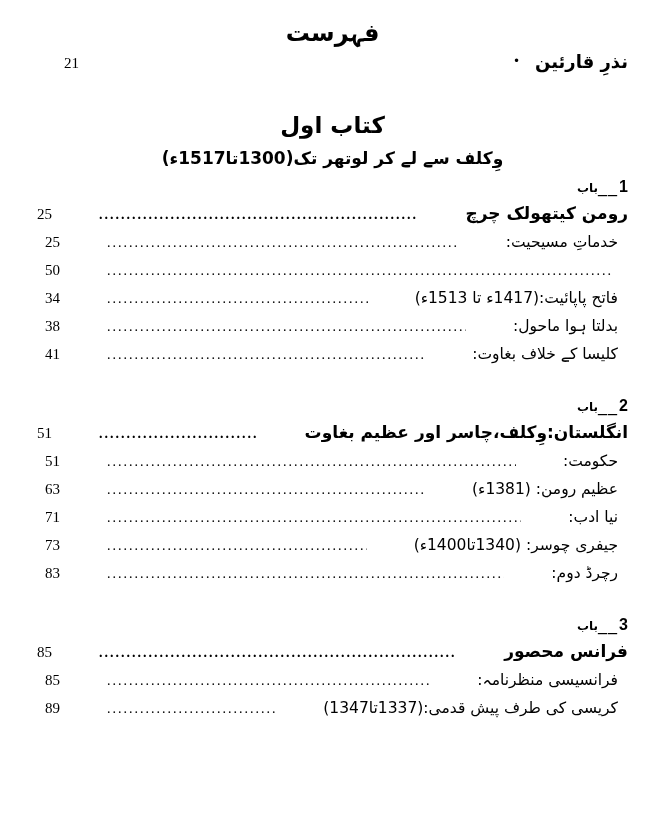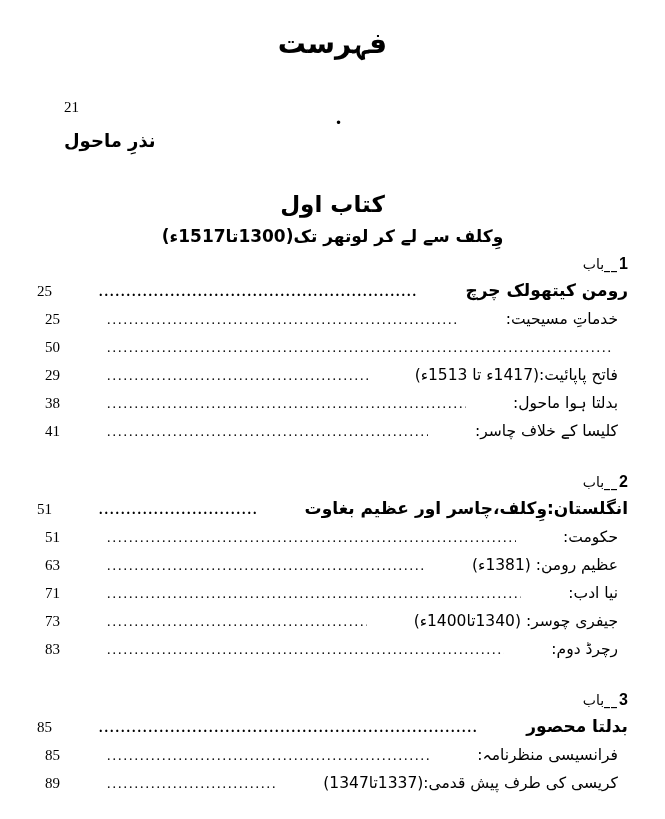--- a/index.html
+++ b/index.html
@@ -3,39 +3,39 @@
 <meta charset="utf-8">
 <style>
   html,body{margin:0;padding:0;background:#e8e8e8;}
   .page{
     width:665px;min-height:819px;box-sizing:border-box;margin:0 auto;
     background:#ffffff;color:#000;padding:16px 37px 28px 37px;
     font-family:"DejaVu Sans",sans-serif;
   }
   .urdu{font-family:"DejaVu Sans",sans-serif;direction:rtl;unicode-bidi:isolate;}
   .page-title{
-    text-align:center;font-size:28px;font-weight:700;margin:8px 0 0 0;line-height:1.45;
+    text-align:center;font-size:24px;font-weight:700;margin:0 0 0 0;line-height:1.45;
   }
   
-  .front-row{display:flex;align-items:baseline;margin-top:34px;padding-left:27px;flex-direction:column;}
+  .front-row{display:flex;align-items:baseline;padding-left:27px;}
   .num{font-family:"Liberation Serif",serif;font-size:15px;flex:none;}
   .spacer{flex:1;}
   .bullet{font-size:12px;margin-right:15px;flex:none;align-self:center;}
   .front-label{font-size:18px;font-weight:700;}
   
   .book-head{text-align:center;margin-top:39px;}
   .book-h1{font-size:23px;font-weight:700;line-height:1.3;}
   .book-h2{font-size:17px;font-weight:700;margin-top:7px;}
   
   #chapters{margin-top:4px;}
   .chapter{margin-top:25px;}
   .chapter:first-child{margin-top:6px;}
   .bab{display:flex;justify-content:flex-end;align-items:baseline;line-height:23px;}
-  .bab-label{font-size:14px;font-weight:400;}
-  .bab-sep{font-weight:700;font-size:12px;letter-spacing:1px;}
+  .bab-label{font-size:12px;font-weight:700;}
+  .bab-sep{font-weight:400;font-size:18px;letter-spacing:1px;}
   .bab-num{font-family:"Liberation Sans",sans-serif;font-size:16px;font-weight:700;margin-left:1px;}
   .row{display:flex;align-items:baseline;line-height:27px;gap:40px;}
   .leader{flex:1;overflow:hidden;white-space:nowrap;margin:0 7px;direction:ltr;}
   .leader::after{
     font-family:"Liberation Serif",serif;font-size:14px;letter-spacing:2px;
     content:"......................................................................................................................................................................................................";
   }
   .bold-row .entry-text{font-size:17px;font-weight:700;}
   .bold-row .leader::after{font-weight:700;}
   .entry-text{font-size:15.5px;flex:none;max-width:420px;}
@@ -45,21 +45,21 @@
 <body>
 
 <div class="page">
 
   <h1 class="page-title urdu">فہرست</h1>
 
   <div class="front-row">
     <span class="num">21</span>
     <span class="spacer"></span>
     <span class="bullet">•</span>
-    <span class="front-label urdu">نذرِ ماحول</span>
+    <span class="front-label urdu">نذرِ قارئین</span>
   </div>
 
   <div class="book-head">
     <div class="book-h1 urdu">کتاب اول</div>
     <div class="book-h2 urdu">وِکلف سے لے کر لوتھر تک(1300تا1517ء)</div>
   </div>
 
   <div id="chapters">
   <section class="chapter">
     <div class="bab">
@@ -78,35 +78,35 @@
     <span class="leader"></span>
     <span class="entry-text urdu">خدماتِ مسیحیت:</span>
   </div>
 
   <div class="row sub-row">
     <span class="num">50</span>
     <span class="leader"></span>
   </div>
 
   <div class="row sub-row">
-    <span class="num">29</span>
+    <span class="num">34</span>
     <span class="leader"></span>
     <span class="entry-text urdu">فاتح پاپائیت:(1417ء تا 1513ء)</span>
   </div>
 
   <div class="row sub-row">
     <span class="num">38</span>
     <span class="leader"></span>
     <span class="entry-text urdu">بدلتا ہوا ماحول:</span>
   </div>
 
   <div class="row sub-row">
     <span class="num">41</span>
     <span class="leader"></span>
-    <span class="entry-text urdu">کلیسا کے خلاف چاسر:</span>
+    <span class="entry-text urdu">کلیسا کے خلاف بغاوت:</span>
   </div>
 </div>
   </section>
 
   <section class="chapter">
     <div class="bab">
       <span class="bab-label urdu">باب</span>
           <span class="bab-sep">__</span>
           <span class="bab-num">2</span>
     </div>
@@ -151,21 +151,21 @@
 
   <section class="chapter">
     <div class="bab">
       <span class="bab-label urdu">باب</span>
           <span class="bab-sep">__</span>
           <span class="bab-num">3</span>
     </div>
     <div class="row bold-row">
       <span class="num">85</span>
       <span class="leader"></span>
-      <span class="entry-text urdu">بدلتا محصور</span>
+      <span class="entry-text urdu">فرانس محصور</span>
     </div>
     <div class="entries">
   <div class="row sub-row">
     <span class="num">85</span>
     <span class="leader"></span>
     <span class="entry-text urdu">فرانسیسی منظرنامہ:</span>
   </div>
 
   <div class="row sub-row">
     <span class="num">89</span>

